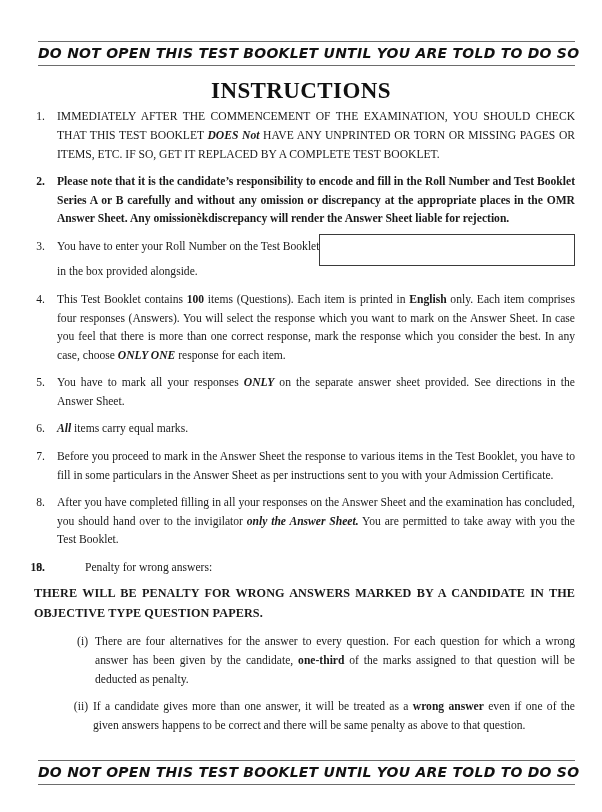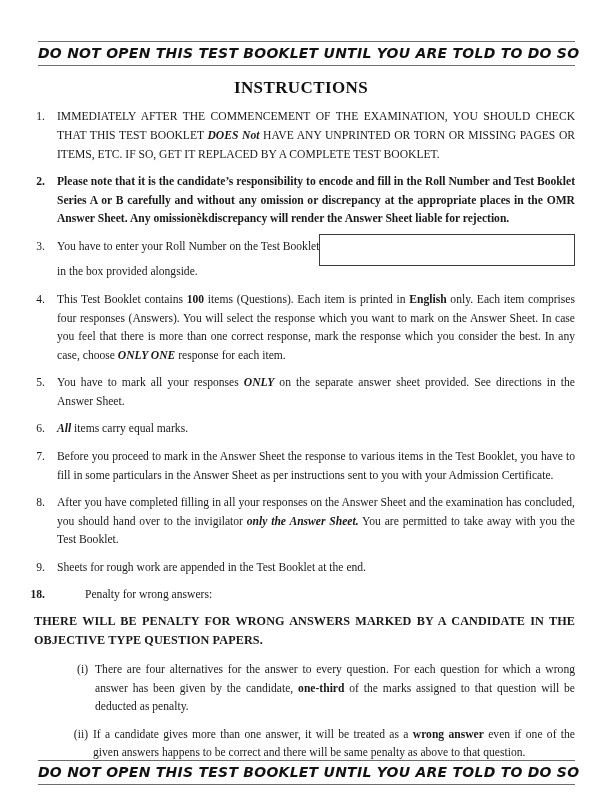--- a/index.html
+++ b/index.html
@@ -47,21 +47,21 @@
 
   
   .doc-title {
     position: absolute;
     top: 78px;
     left: 0;
     width: 602px;
     text-align: center;
     font-family: "Liberation Serif", serif;
     font-weight: bold;
-    font-size: 17px;
+    font-size: 23px;
     letter-spacing: 0.4px;
     color: #111111;
   }
 
   
   .content {
     position: absolute;
     top: 108px;
     left: 0;
     width: 602px;
@@ -194,21 +194,20 @@
       <span><span>Before you proceed to mark in the Answer Sheet the response to various items in the Test Booklet, you have to fill in some particulars in the Answer Sheet as per instructions sent to you with your Admission Certificate.</span></span>
     </div>
 
     <div class="item">
       <span class="marker">8.</span>
       <span><span>After you have completed filling in all your responses on the Answer Sheet and the examination has concluded, you should hand over to the invigilator </span><span style="font-weight: bold; font-style: italic; margin-top: 31px;">only the Answer Sheet.</span><span> You are permitted to take away with you the Test Booklet.</span></span>
     </div>
 
     <div class="item">
       <span class="marker">9.</span>
-      <span><span>Sheets for rough work are appended in the Test Booklet at the end.</span></span>
     </div>
 
     <div class="item item-bold tight">
       <span class="marker">18.</span>
       <span><span style="font-weight: normal; margin-left: 28px;">Penalty for wrong answers:</span></span>
     </div>
 
     <div class="penalty-head">THERE WILL BE PENALTY FOR WRONG ANSWERS MARKED BY A CANDIDATE IN THE OBJECTIVE TYPE QUESTION PAPERS.</div>
 
     <div class="subitem">

